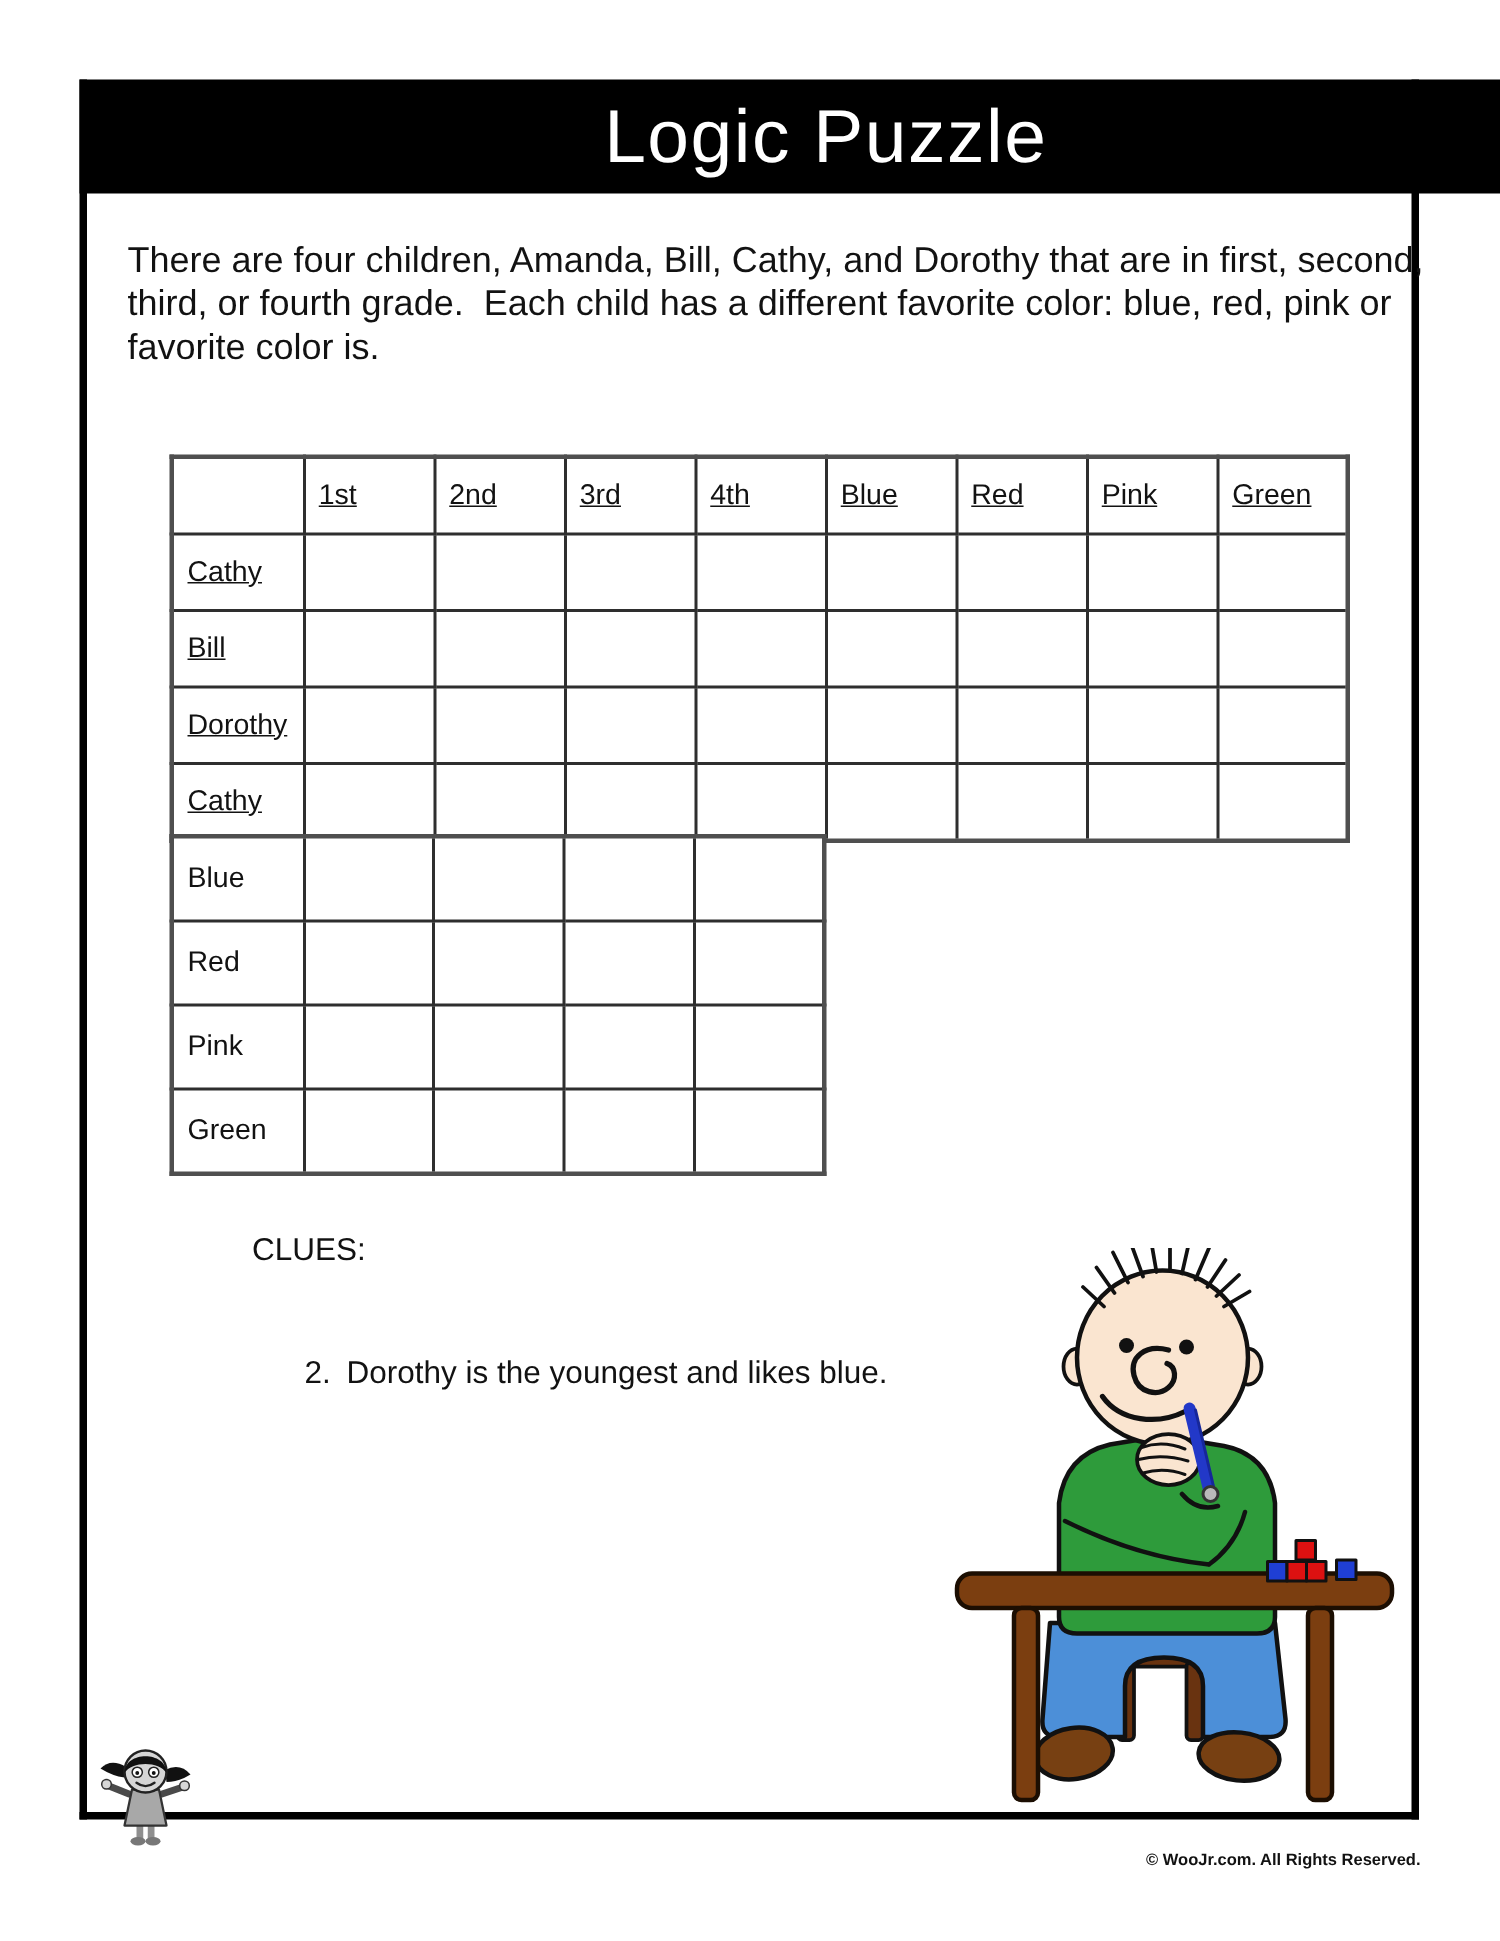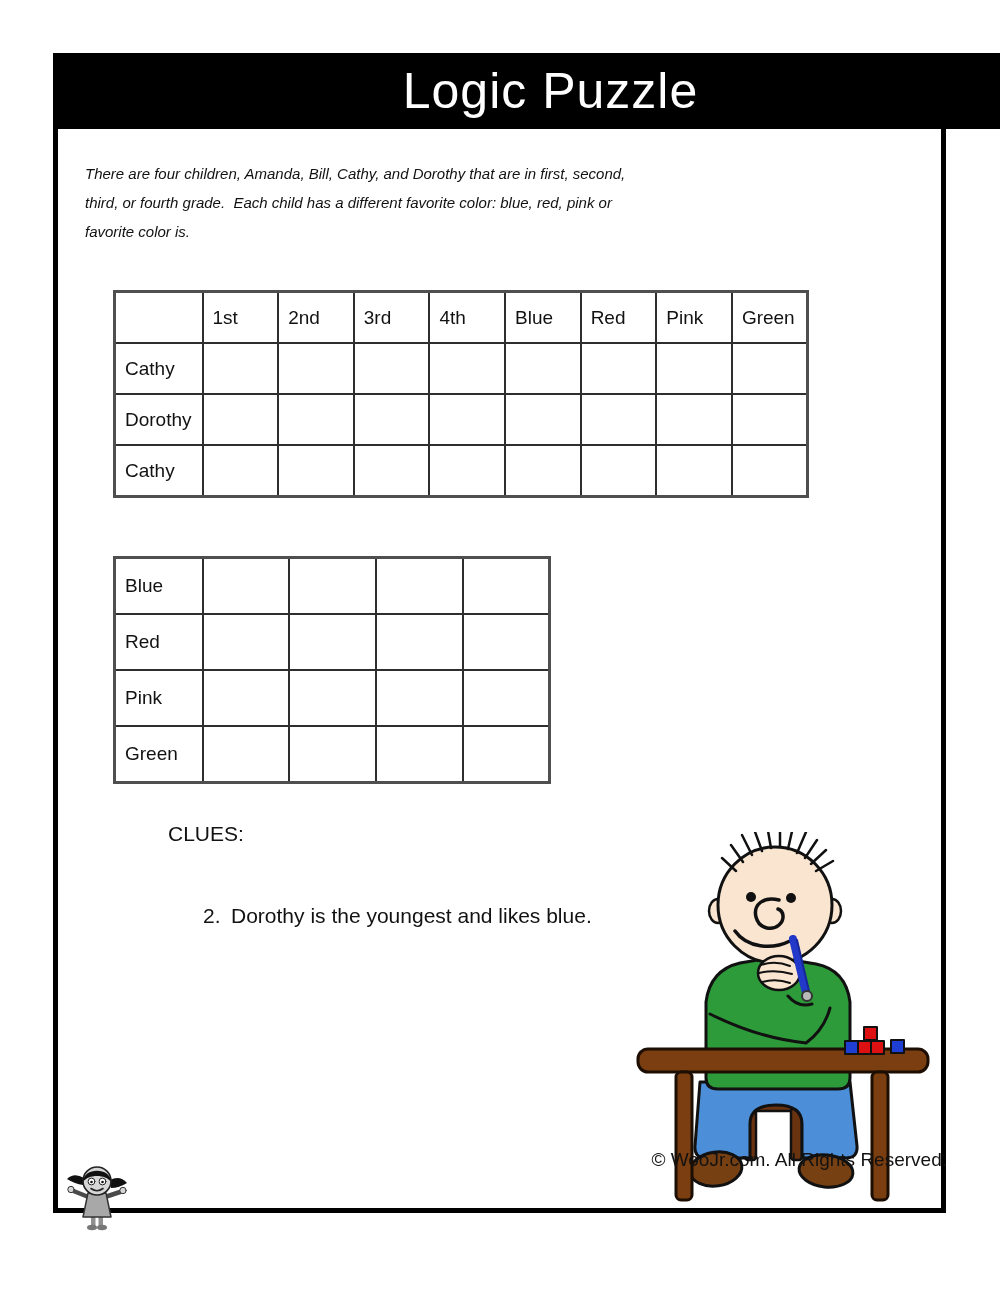--- a/index.html
+++ b/index.html
@@ -11,46 +11,46 @@
   .frame{
     position:absolute;left:53px;top:53px;width:893px;height:1160px;
     box-sizing:border-box;border:5px solid #000;border-top:none;background:#fff;
   }
   .title-bar{
     position:absolute;left:53px;top:53px;width:995px;height:76px;
     background:var(--bar-background,#000);color:#fff;
     display:flex;align-items:center;justify-content:center;
     font-size:50px;letter-spacing:1px;font-weight:400;
   }
-  .intro{position:absolute;left:85px;top:159px;width:850px;font-size:15px;line-height:29px;font-style:italic;}
+  .intro{position:absolute;left:85px;top:159px;width:850px;font-size:24px;line-height:29px;}
   .intro-line{white-space:pre;}
   
   table.logic-table{
     position:absolute;border-collapse:collapse;table-layout:fixed;
     border:3px solid var(--table-frame,#4f4f4f);
   }
   table.logic-table td{
     border:2px solid var(--table-line,#2e2e2e);
     font-size:19px;padding:0 0 0 9px;vertical-align:middle;background:#fff;
   }
-  table.upper{left:113px;top:290px;width:696px;}
+  table.upper{left:113px;top:303px;width:787px;text-decoration:underline;}
   table.upper td{height:49px;}
   table.upper col.c0{width:88px;}
   table.lower{left:113px;top:556px;width:438px;}
   table.lower td{height:54px;}
   table.lower col.c0{width:88px;}
   
   .clues-heading{position:absolute;left:168px;top:822px;font-size:21px;}
   .clues{position:absolute;left:168px;top:883px;width:560px;}
   .clue{margin-bottom:33px;font-size:21px;line-height:22px;white-space:pre;}
   .clue-num{display:inline-block;min-width:28px;}
   
   .boy-illo{position:absolute;left:620px;top:832px;width:320px;height:372px;}
   .mascot{position:absolute;left:62px;top:1160px;width:70px;height:72px;}
-  .copyright{position:absolute;right:53px;top:1149px;font-size:19px;}
+  .copyright{position:absolute;right:53px;top:1234px;font-size:11px;font-weight:bold;}
 </style>
 </head>
 <body>
 
 <div class="page">
 
   <div class="frame"></div>
 
   <div class="title-bar">
     <span>Logic Puzzle</span>
@@ -81,20 +81,31 @@
       <td>2nd</td>
       <td>3rd</td>
       <td>4th</td>
       <td>Blue</td>
       <td>Red</td>
       <td>Pink</td>
       <td>Green</td>
     </tr>
     <tr>
       <td>Cathy</td>
+      <td></td>
+          <td></td>
+      <td></td>
+          <td></td>
+      <td></td>
+          <td></td>
+      <td></td>
+          <td></td>
+    </tr>
+    <tr>
+      <td>Bill</td>
       <td></td>
           <td></td>
       <td></td>
           <td></td>
       <td></td>
           <td></td>
       <td></td>
           <td></td>
     </tr>
     <tr>

